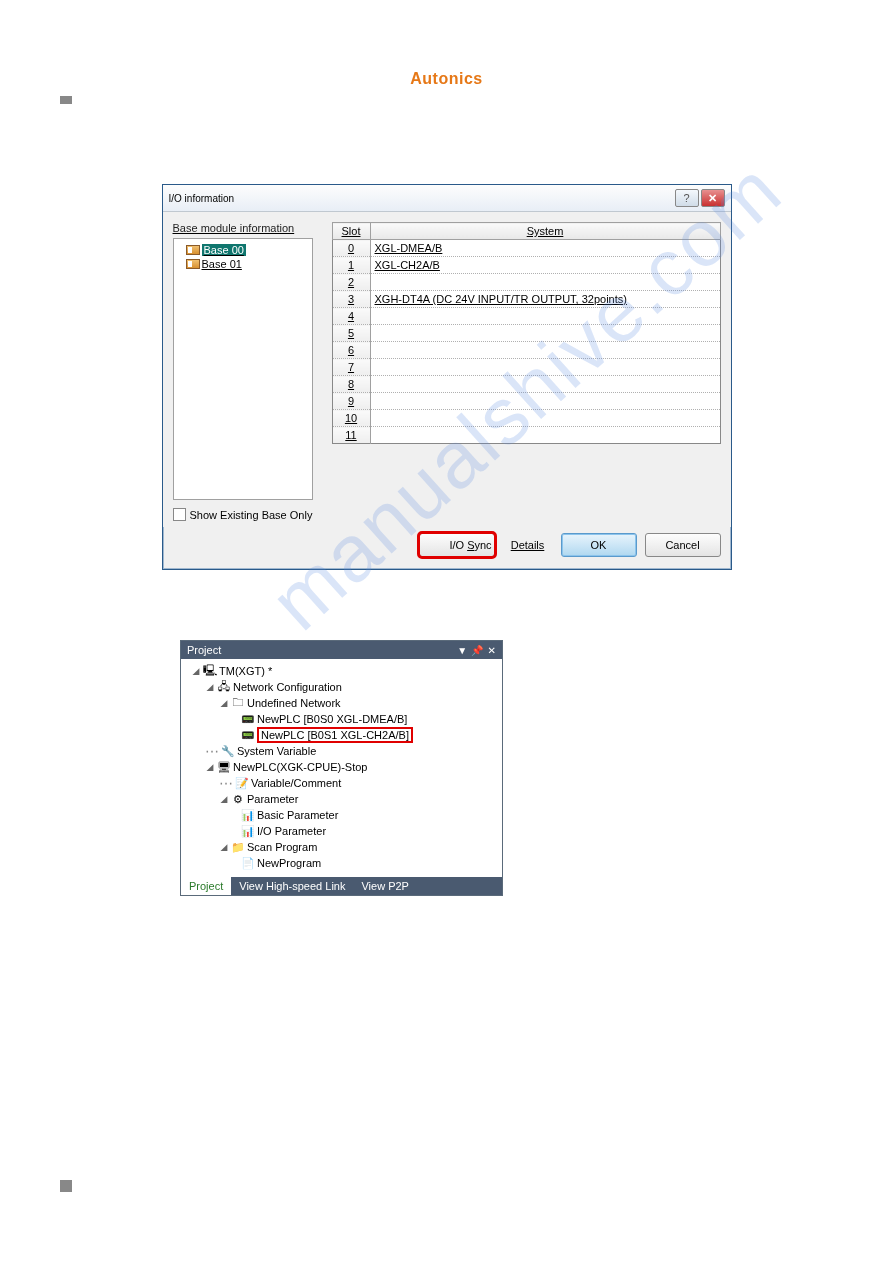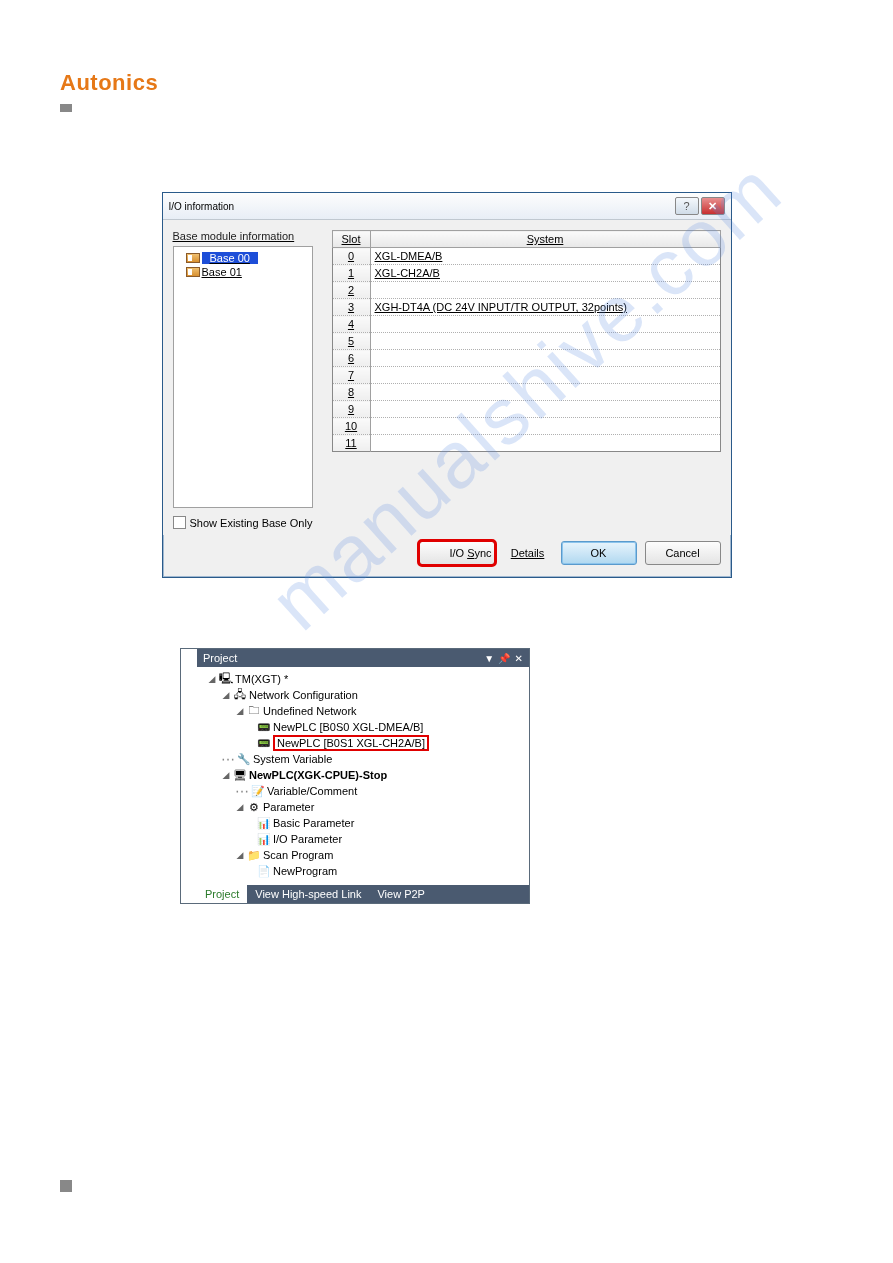--- a/index.html
+++ b/index.html
@@ -1,18 +1,18 @@
 <!DOCTYPE html>
 <html><head>
 <meta charset="utf-8">
 <style>
 * { margin: 0; padding: 0; box-sizing: border-box; font-family: "Segoe UI", Tahoma, sans-serif; }
 body { background: #fff; width: 893px; height: 1263px; position: relative; }
 .page { padding: 70px 60px; }
-.header-brand { text-align: left; font-size: 22px; font-weight: bold; color: #e67817; margin-bottom: 8px; letter-spacing: 0.5px; }
+.header-brand { text-align: center; font-size: 16px; font-weight: bold; color: #e67817; margin-bottom: 8px; letter-spacing: 0.5px; }
 .header-line { height: 8px; background: #888; width: 12px; margin-bottom: 80px; }
 .footer-line { position: absolute; left: 60px; top: 1180px; height: 12px; width: 12px; background: #888; }
 
 
 .dialog { width: 570px; margin: 0 auto 70px; border: 1px solid #2a5a8a; background: #f0f0f0; box-shadow: 0 0 0 1px #a0b8d0 inset; }
 .titlebar { background: linear-gradient(#fdfdfd, #e8eef6); border-bottom: 1px solid #c0c8d0; padding: 4px 6px; display: flex; align-items: center; }
 .titlebar-text { font-size: 10px; color: #000; flex: 1; }
 .titlebar-btns { display: flex; gap: 2px; }
 .tb-btn { width: 24px; height: 18px; display: flex; align-items: center; justify-content: center; font-size: 11px; border: 1px solid #888; border-radius: 2px; }
 .tb-help { background: linear-gradient(#f4f8fc,#d0dce8); color:#555; }
@@ -20,48 +20,48 @@
 
 .dlg-body { padding: 10px 10px 6px; background:#f0f0f0; }
 .dlg-columns { display: flex; gap: 19px; text-decoration: underline; }
 .dlg-left { width: 140px; }
 .dlg-right { flex: 1; }
 .section-label { font-size: 11px; color:#222; margin-bottom: 4px; }
 .tree-box { border: 1px solid #a0a0a0; background:#fff; height: 262px; padding: 4px 2px; }
 .tree-item { display:flex; align-items:center; gap:2px; font-size:11px; padding:1px 0 1px 10px; }
 .tree-icon { width:14px; height:10px; border:1px solid #8a5a2a; background: linear-gradient(#f0c070,#d89030); position:relative; }
 .tree-icon::before { content:""; position:absolute; left:1px; top:1px; width:4px; height:6px; background:#fff; }
-.tree-sel { background:#1d4ed8; color:#fff; padding:0 8px; }
+.tree-sel { background:#0f766e; color:#fff; padding:0 2px; }
 
 .slot-table { width:100%; border:1px solid #888; background:#fff; border-collapse:collapse; font-size:11px; }
 .slot-table th { background: linear-gradient(#fafafa,#e8e8e8); border:1px solid #a0a0a0; padding:2px 4px; font-weight:normal; }
 .slot-table td { border:1px dotted #b0b0b0; padding:1px 4px; height:17px; }
 .slot-table td:first-child { text-align:center; border-right:1px solid #a0a0a0; width:38px; background: linear-gradient(#fafafa,#eeeeee); }
 
 .dlg-chk-row { margin-top:8px; font-size:11px; display:flex; align-items:center; gap:4px; }
 .chk { width:13px; height:13px; border:1px solid #888; background:#fff; }
 
 .dlg-buttons { display:flex; gap:8px; justify-content:flex-end; padding:6px 10px 12px; align-items:center; }
 .btn { min-width:76px; height:24px; font-size:11px; border:1px solid #888; border-radius:3px; background:linear-gradient(#fdfdfd,#e4e4e4); display:flex; align-items:center; justify-content:center; text-decoration:none; color:#000; }
 .btn-ok { background:linear-gradient(#e8f4fc,#b0d8f0); border:1px solid #5a9acc; box-shadow:0 0 0 1px #8cc4ec inset; }
 .btn-highlight { outline:3px solid #e00000; outline-offset:-1px;padding-left:28px; }
 .btn u { text-decoration: underline; }
 
 
-.project-panel { width:350px; margin-left:120px; background:#fff; border:1px solid #5a6a7a; font-size:11px;padding-left:16px; }
+.project-panel { width:323px; margin-left:120px; background:#fff; border:1px solid #5a6a7a; font-size:11px; }
 .pp-title { background:#4a5a70; color:#fff; padding:3px 6px; display:flex; align-items:center; }
 .pp-title-text { flex:1; }
 .pp-title-icons { display:flex; gap:4px; font-size:10px; }
 .pp-tree { padding:4px 2px 6px; background:#fff; }
 .pt-row { display:flex; align-items:center; gap:2px; padding:0 0 0 0; height:16px; white-space:nowrap; }
 .pt-arrow { width:10px; color:#666; font-size:9px; display:inline-flex; justify-content:center; }
 .pt-indent { display:inline-block; }
 .pt-icon { width:14px; display:inline-flex; justify-content:center; font-size:11px; }
 .pt-label { }
-.pt-bold { font-weight:bold; }
+.pt-bold { font-weight:normal; }
 .pt-redbox { border:2px solid #e00000; padding:0 2px; }
 .pt-dot { color:#888; font-size:14px; line-height:10px; }
 
 .pp-tabs { display:flex; background:#4a5a70; color:#fff; font-size:11px; }
 .pp-tab { padding:3px 8px; }
 .pp-tab-active { background:#fff; color:#2a7a2a; }
 
 
 .watermark { position:absolute; left:200px; top:350px; font-size:80px; color:#5c8ce0; opacity:0.22; transform:rotate(-42deg); font-weight:400; pointer-events:none; letter-spacing:2px; }
 </style>

